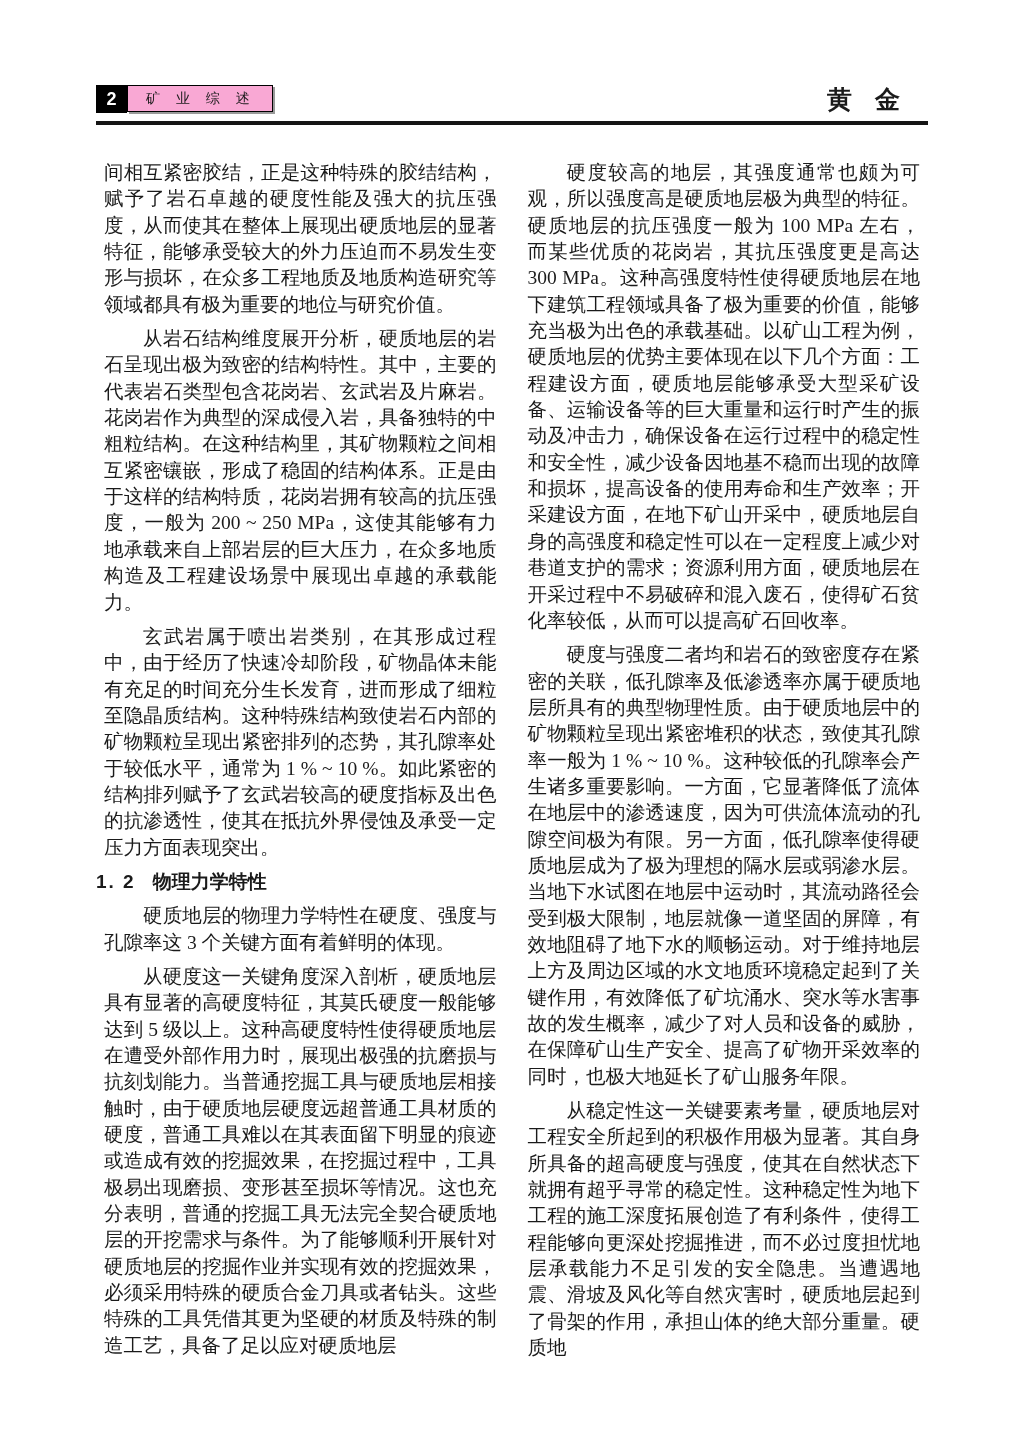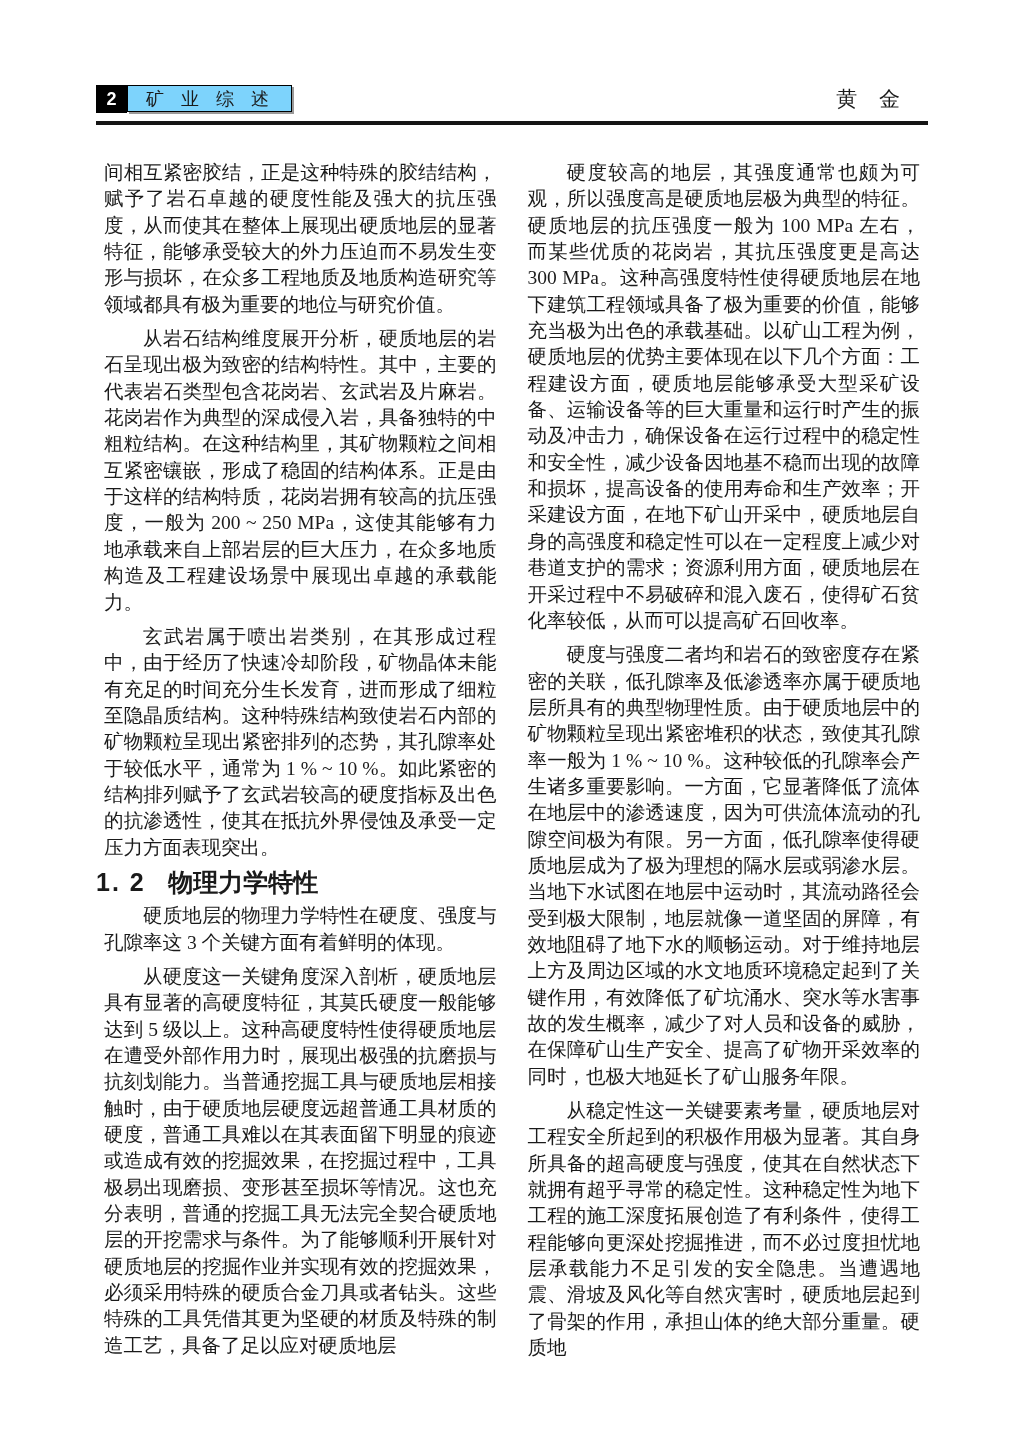--- a/index.html
+++ b/index.html
@@ -27,27 +27,27 @@
     display: flex; align-items: center; justify-content: center;
     font-size: 18px; font-weight: bold;
     font-family: "Liberation Sans", sans-serif;
   }
   .section-box {
     border: 1.5px solid #000;
     box-shadow: 2px 2px 0 #9a9a9a;
     height: 25px;
     display: flex; align-items: center;
     padding: 0 16px 0 18px;
-    font-size: 18px;
+    font-size: 14px;
     letter-spacing: 6px;
     font-family: "Liberation Sans", sans-serif;
-    background: #7dd3fc;
+    background: #f9a8d4;
   }
   .journal-name {
-    font-size: 21px; font-weight: normal;
+    font-size: 25px; font-weight: bold;
     letter-spacing: 8px;
     font-family: "Liberation Sans", sans-serif;
     padding-right: 20px;
   }
   .hdr-rule {
     height: 4px;
     background: #151515;
     margin-top: 7px;
   }
   
@@ -63,21 +63,21 @@
   }
   .para {
     margin: 8px;
     text-align: justify;
     text-indent: 2em;
     text-justify: inter-ideograph;
   }
   .para.no-indent { text-indent: 0; }
   .sec-heading {
     margin: 0;
-    font-size: 25px;
+    font-size: 19px;
     line-height: 26.35px;
     font-weight: bold;
     font-family: "Liberation Sans", sans-serif;
     text-indent: 0;
   }
   .sec-num { margin-right: 0.9em; letter-spacing: 2px; }
 </style>
 </head>
 <body>
 

